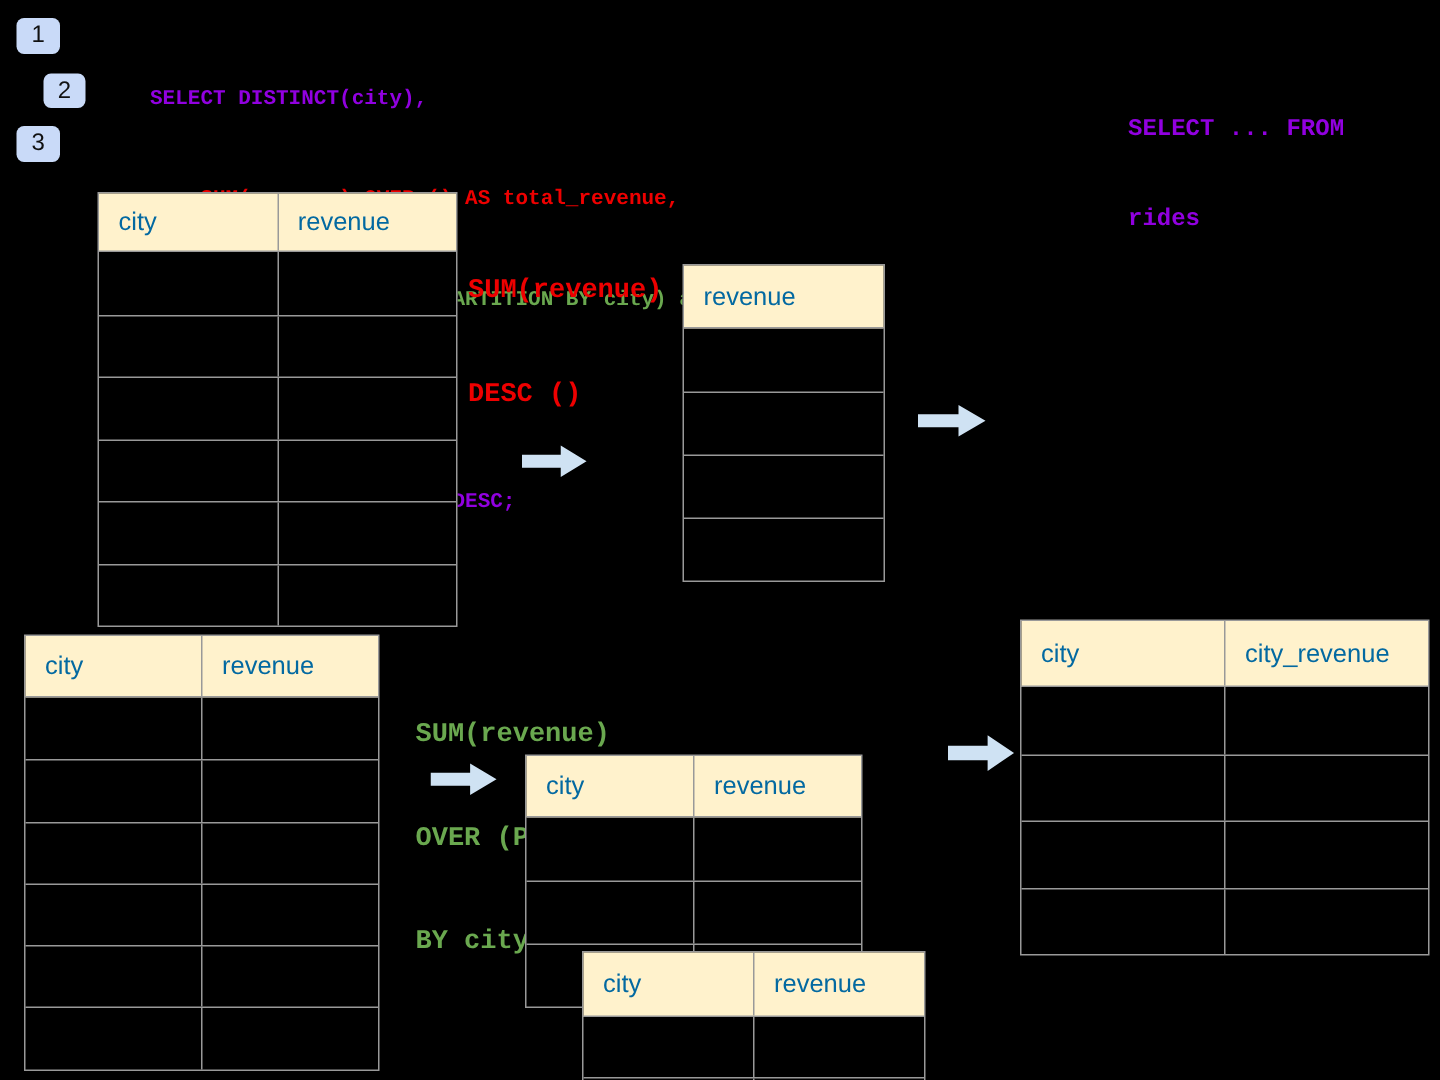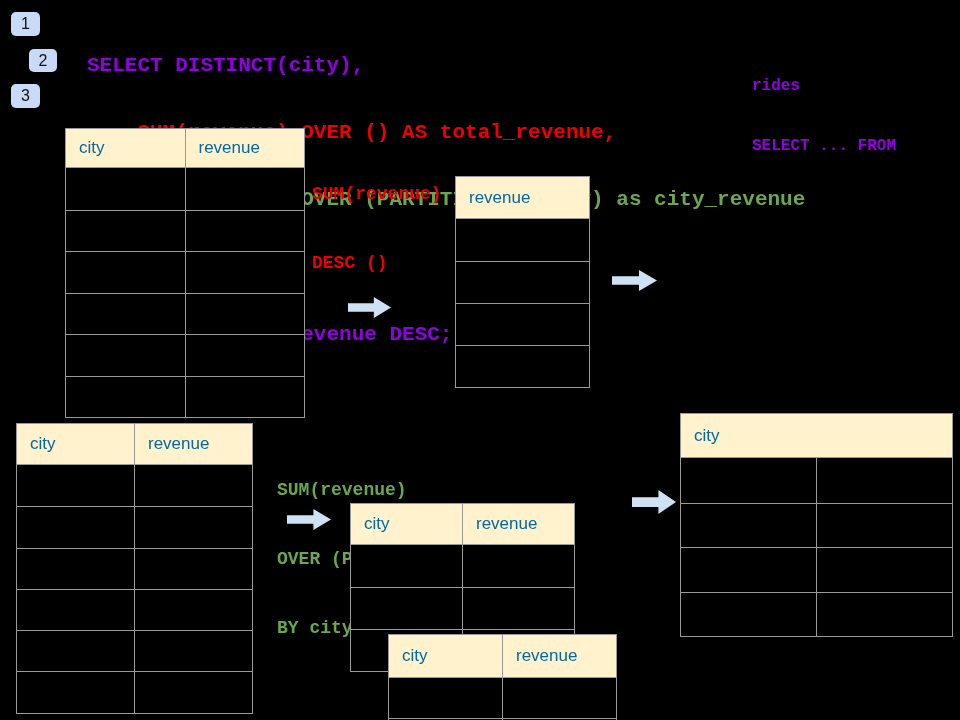--- a/index.html
+++ b/index.html
@@ -7,21 +7,21 @@
     position:relative;width:960px;height:720px;overflow:hidden;
     background:var(--background,#000);
     font-family:"Liberation Sans",sans-serif;
   }
   
   .code{
     position:absolute;
     font-family:"Liberation Mono","DejaVu Sans Mono",monospace;
     font-weight:bold;white-space:pre;
   }
-  .code-main{left:87px;top:10px;font-size:21px;line-height:22.4px;}
+  .code-main{left:100px;top:10px;font-size:14px;line-height:22.4px;}
   .code-note{left:752px;top:36px;font-size:16px;line-height:20px;}
   .code-red-note{left:312px;top:137px;font-size:18px;line-height:23px;}
   .code-green-note{left:277px;top:433px;font-size:18px;line-height:23px;}
   .c-purple{color:var(--sql-purple);}
   .c-red{color:var(--sql-red);}
   .c-green{color:var(--sql-green);}
   
   .badge{
     position:absolute;width:29px;height:24px;border-radius:5px;
     background:var(--badge-fill);color:#111;
@@ -64,22 +64,22 @@
 
   <div class="code code-main">
     <div class="c-purple">SELECT DISTINCT(city),</div>
     <div class="c-red">    SUM(revenue) OVER () AS total_revenue,</div>
     <div class="c-green">    SUM(revenue) OVER (PARTITION BY city) as city_revenue</div>
     <div class="c-purple">  FROM rides</div>
     <div class="c-purple">  ORDER by city_revenue DESC;</div>
   </div>
 
   <div class="code code-note c-purple">
+    <div>SELECT ... FROM</div>
     <div>rides</div>
-    <div>SELECT ... FROM</div>
   </div>
 
   <div class="code code-red-note c-red">
     <div>SUM(revenue)</div>
     <div>DESC ()</div>
   </div>
 
   <div class="code code-green-note c-green">
     <div>SUM(revenue)</div>
     <div>OVER (PARTITION</div>
@@ -206,20 +206,21 @@
         <div class="tbl-row">
           <div class="tbl-cell"></div>
           <div class="tbl-cell"></div>
         </div>
       </div>
   </div>
 
   <div class="tbl" style="left:680px;top:413px;width:273px;--hh:44px;--rh:44.5px;">
     <div class="tbl-head">
       <div class="th">city</div>
+      <div class="th">city_revenue</div>
     </div>
     <div class="tbl-body">
         <div class="tbl-row">
           <div class="tbl-cell"></div>
           <div class="tbl-cell"></div>
         </div>
         <div class="tbl-row">
           <div class="tbl-cell"></div>
           <div class="tbl-cell"></div>
         </div>

